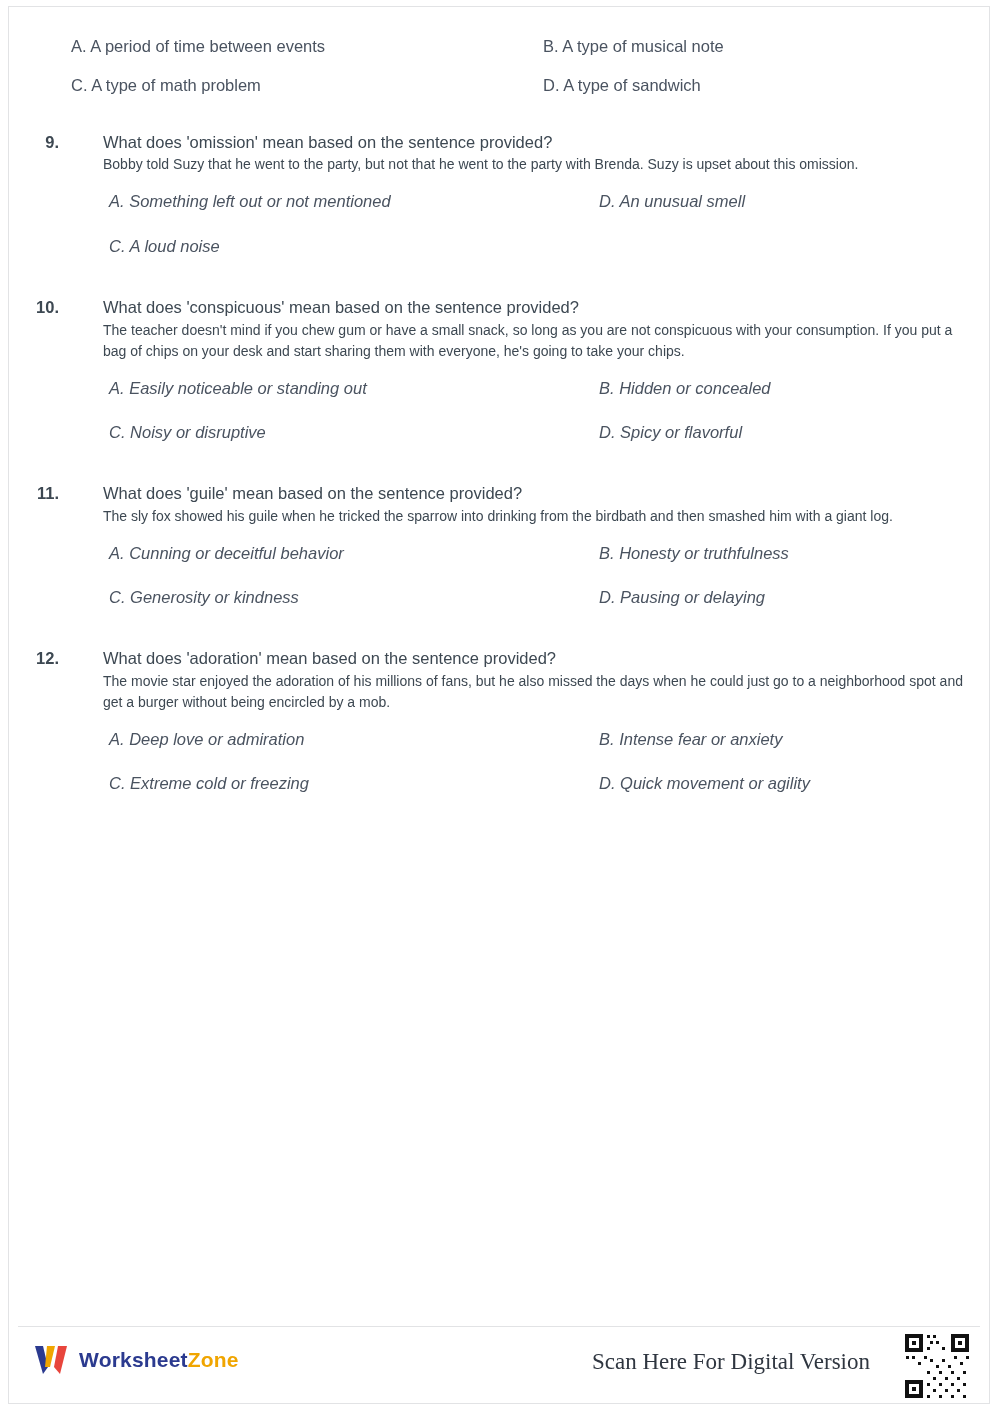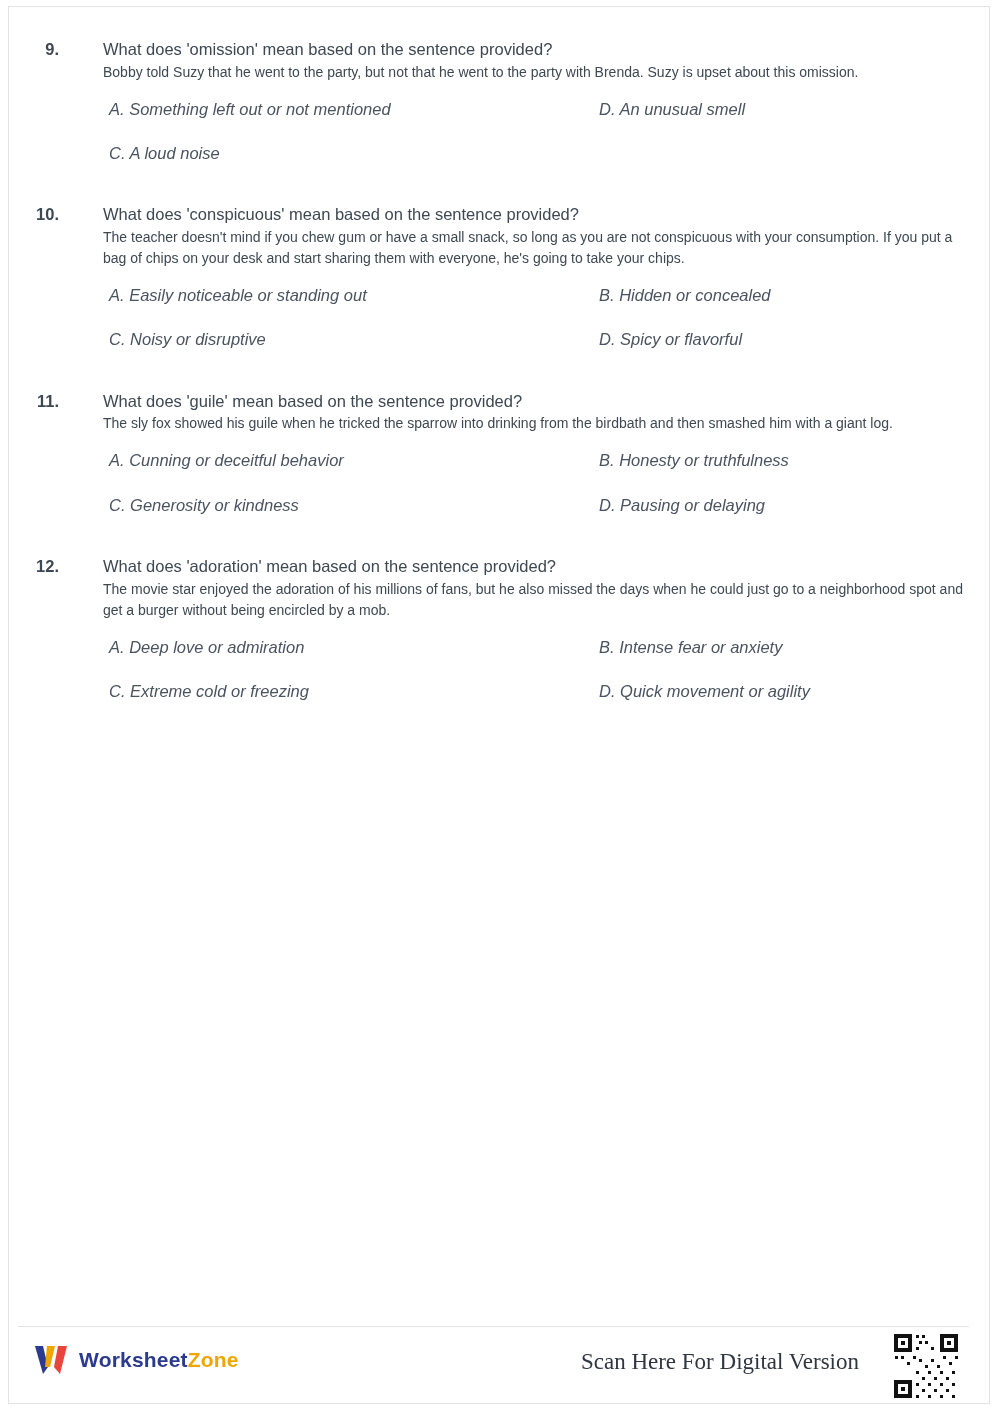--- a/index.html
+++ b/index.html
@@ -94,21 +94,21 @@
     margin-bottom: 22px;
   }
   .q-opts .opt-col:last-child .opt {
     padding-left: 62px;
   }
 
   
   .footer {
     position: absolute;
     left: 9px;
-    right: 20px;
+    right: 9px;
     bottom: 8px;
     height: 68px;
     border-top: 1px solid #e2e3e5;
   }
   .logo {
     position: absolute;
     left: 16px;
     top: 16px;
     display: flex;
     align-items: center;
@@ -140,20 +140,30 @@
     width: 70px;
     height: 70px;
   }
 </style>
 </head>
 <body>
 
 <div class="page">
   <div class="content">
 
+    <div class="opt-grid lead-opts">
+      <div class="opt-col">
+        <div class="opt">A. A period of time between events</div>
+        <div class="opt">C. A type of math problem</div>
+      </div>
+      <div class="opt-col">
+        <div class="opt">B. A type of musical note</div>
+        <div class="opt">D. A type of sandwich</div>
+      </div>
+    </div>
 
     <div class="q-block">
       <div class="q-num">9.</div>
       <div class="q-body">
         <div class="q-stem">What does 'omission' mean based on the sentence provided?</div>
         <div class="q-context">Bobby told Suzy that he went to the party, but not that he went to the party with Brenda. Suzy is upset about this omission.</div>
         <div class="q-opts">
           <div class="opt-col">
             <div class="opt">A. Something left out or not mentioned</div>
             <div class="opt">C. A loud noise</div>

